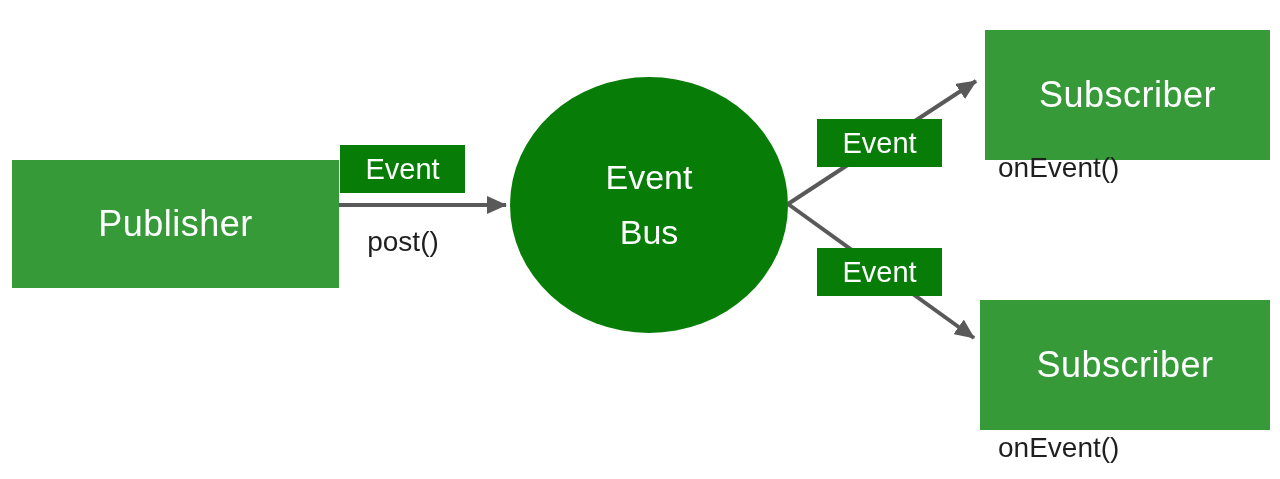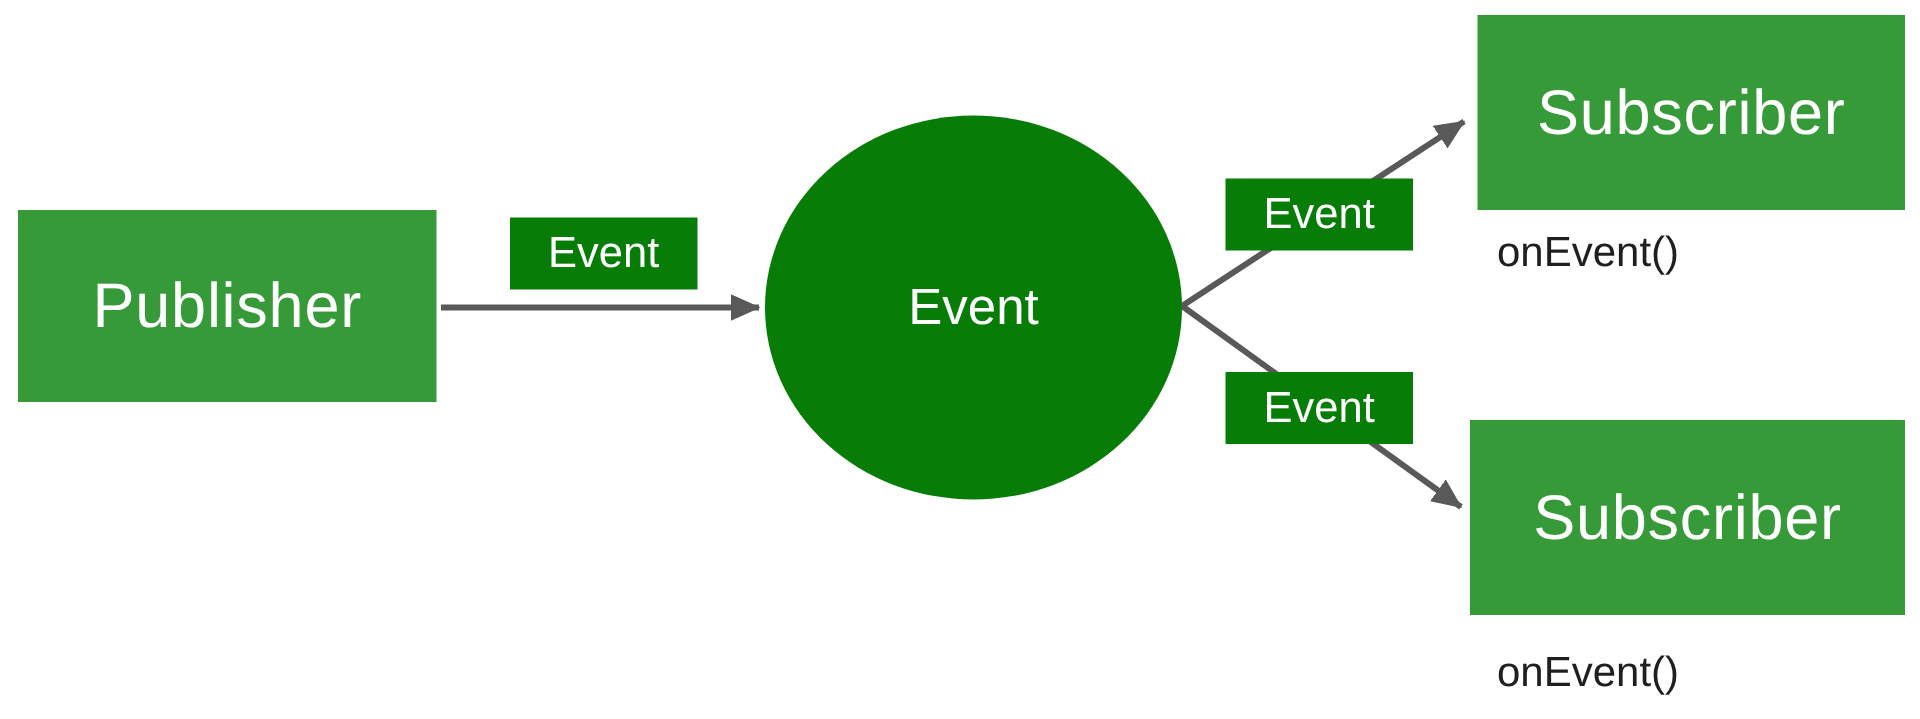--- a/index.html
+++ b/index.html
@@ -29,24 +29,25 @@
     display: flex;
     align-items: center;
     justify-content: center;
     text-align: center;
     color: var(--label-white, #ffffff);
     z-index: 2;
     box-sizing: border-box;
   }
   .node {
     background: var(--green-box, #369a39);
-    font-size: 42px;
+    font-size: 36px;
     letter-spacing: 0.5px;
+    margin-top: 20px;
   }
-  .node-publisher   { left: 12px;  top: 140px; width: 279px; height: 128px; }
+  .node-publisher   { left: 12px;  top: 140px; width: 327px; height: 128px; }
   .node-subscriber1 { left: 985px; top: 10px;  width: 285px; height: 130px; }
   .node-subscriber2 { left: 980px; top: 280px; width: 290px; height: 130px; }
   .badge {
     background: var(--green-dark, #077d07);
     font-size: 29px;
   }
   .badge-post    { left: 340px; top: 145px; width: 125px; height: 48px; }
   .badge-deliver-top    { left: 817px; top: 119px; width: 125px; height: 48px; }
   .badge-deliver-bottom { left: 817px; top: 248px; width: 125px; height: 48px; }
   .bus {
@@ -87,23 +88,25 @@
   </svg>
 
   <div class="node node-publisher">
     <span>Publisher</span>
   </div>
 
   <div class="badge badge-post">
     <span>Event</span>
   </div>
 
+  <div class="method method-post">post()</div>
 
   <div class="bus">
     <span>Event</span>
+    <span>Bus</span>
   </div>
 
   <div class="badge badge-deliver-top">
     <span>Event</span>
   </div>
 
   <div class="badge badge-deliver-bottom">
     <span>Event</span>
   </div>
 

